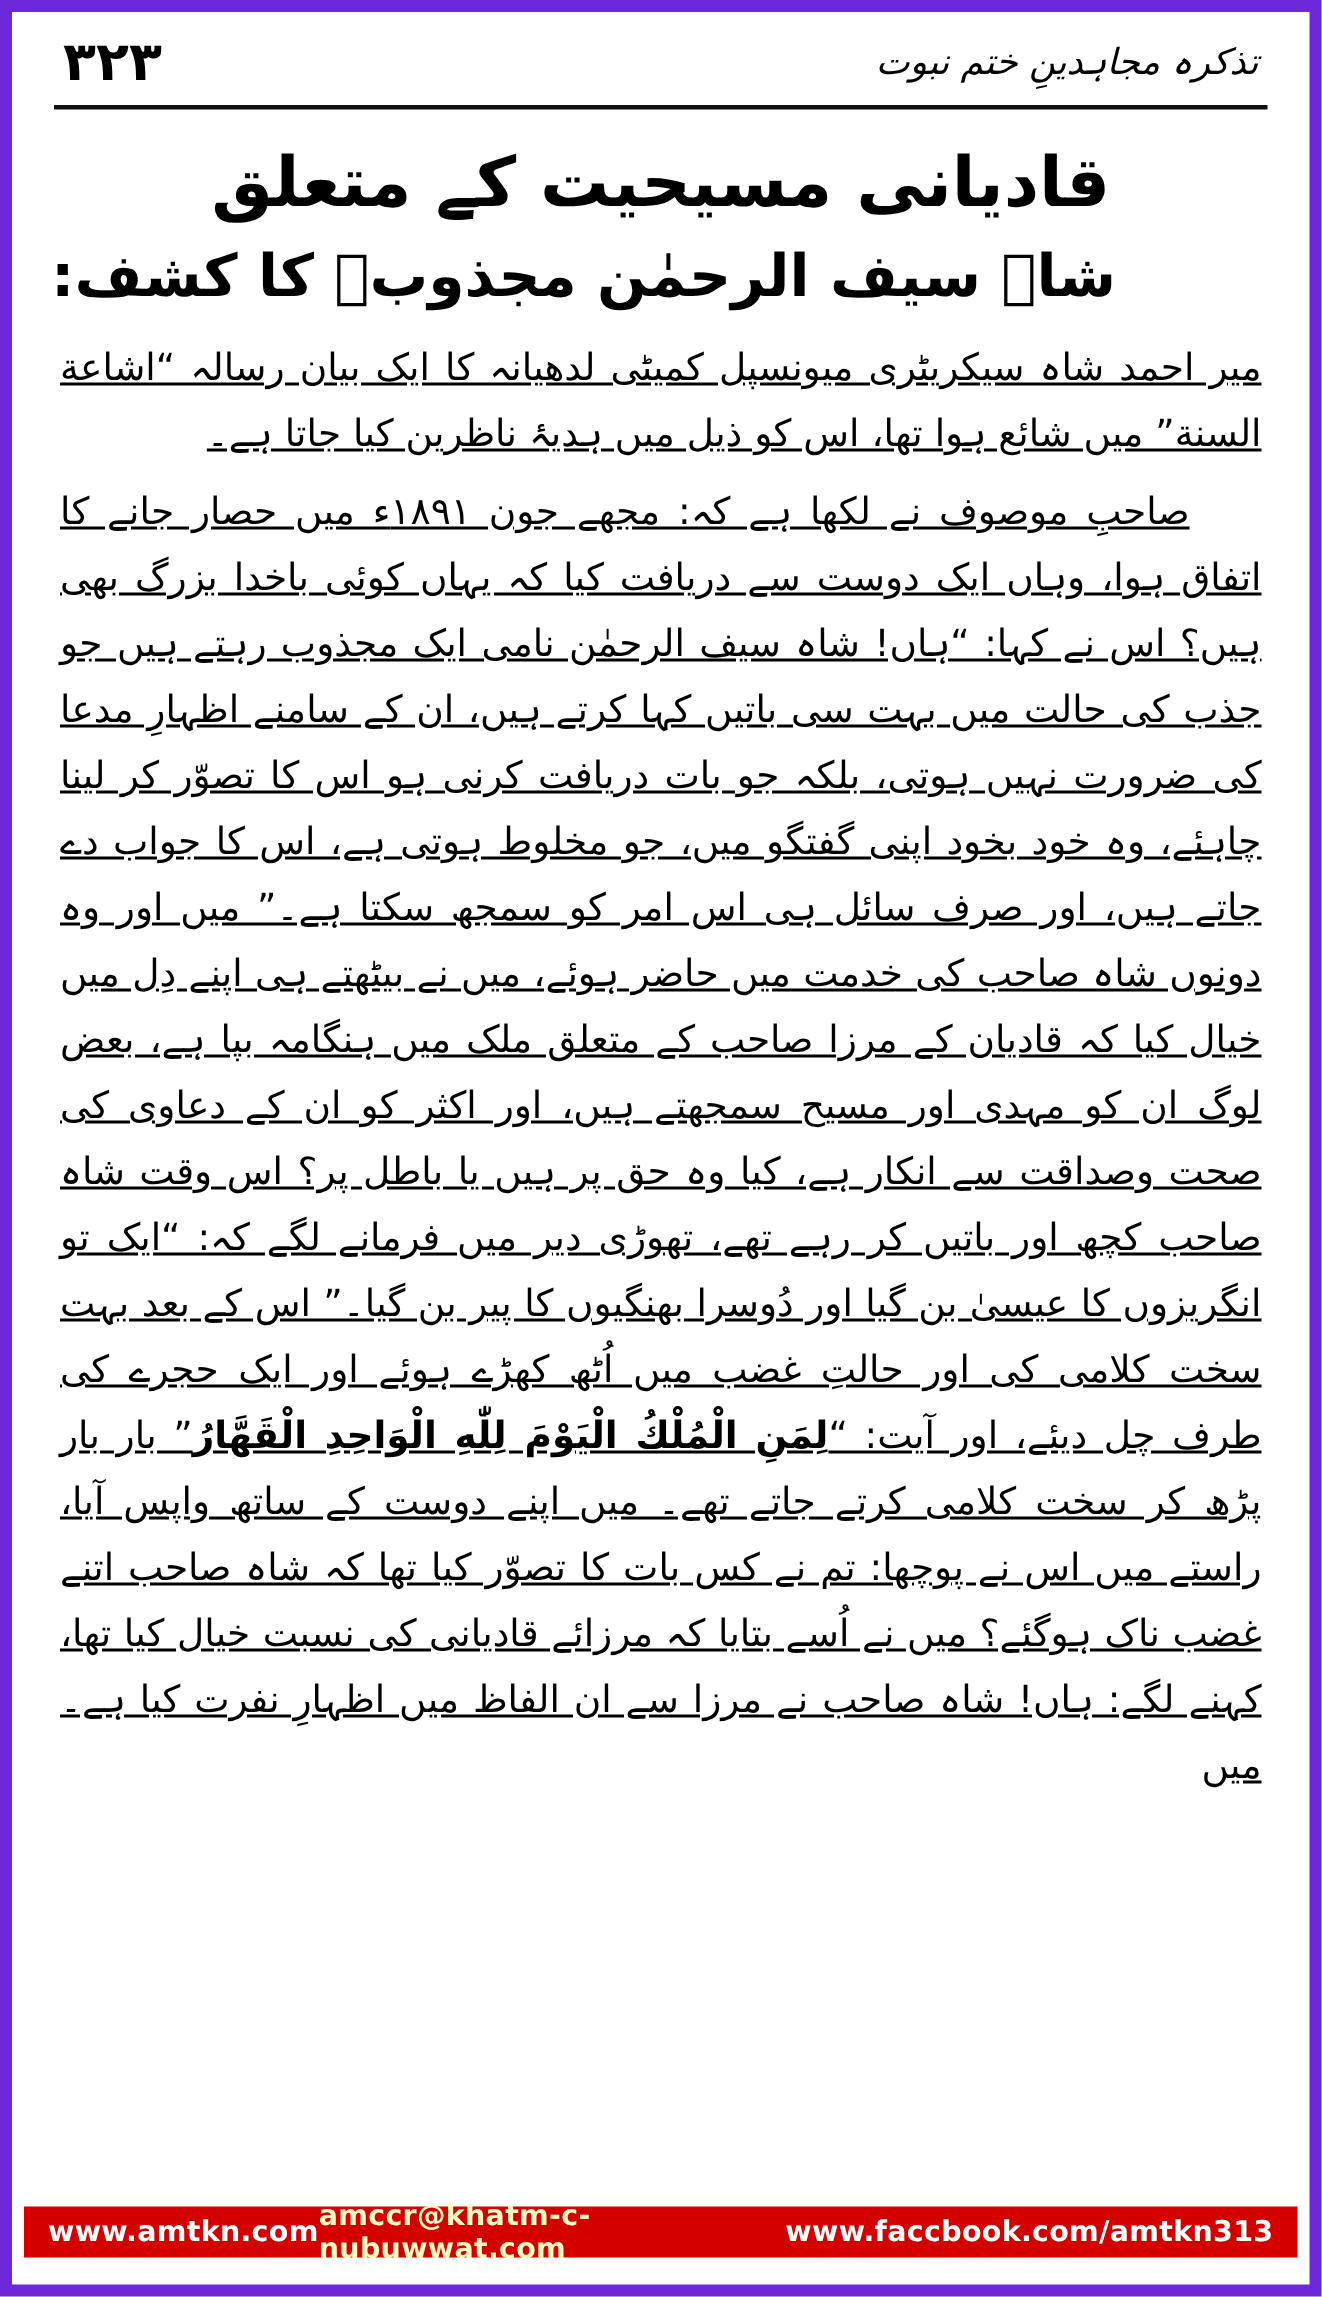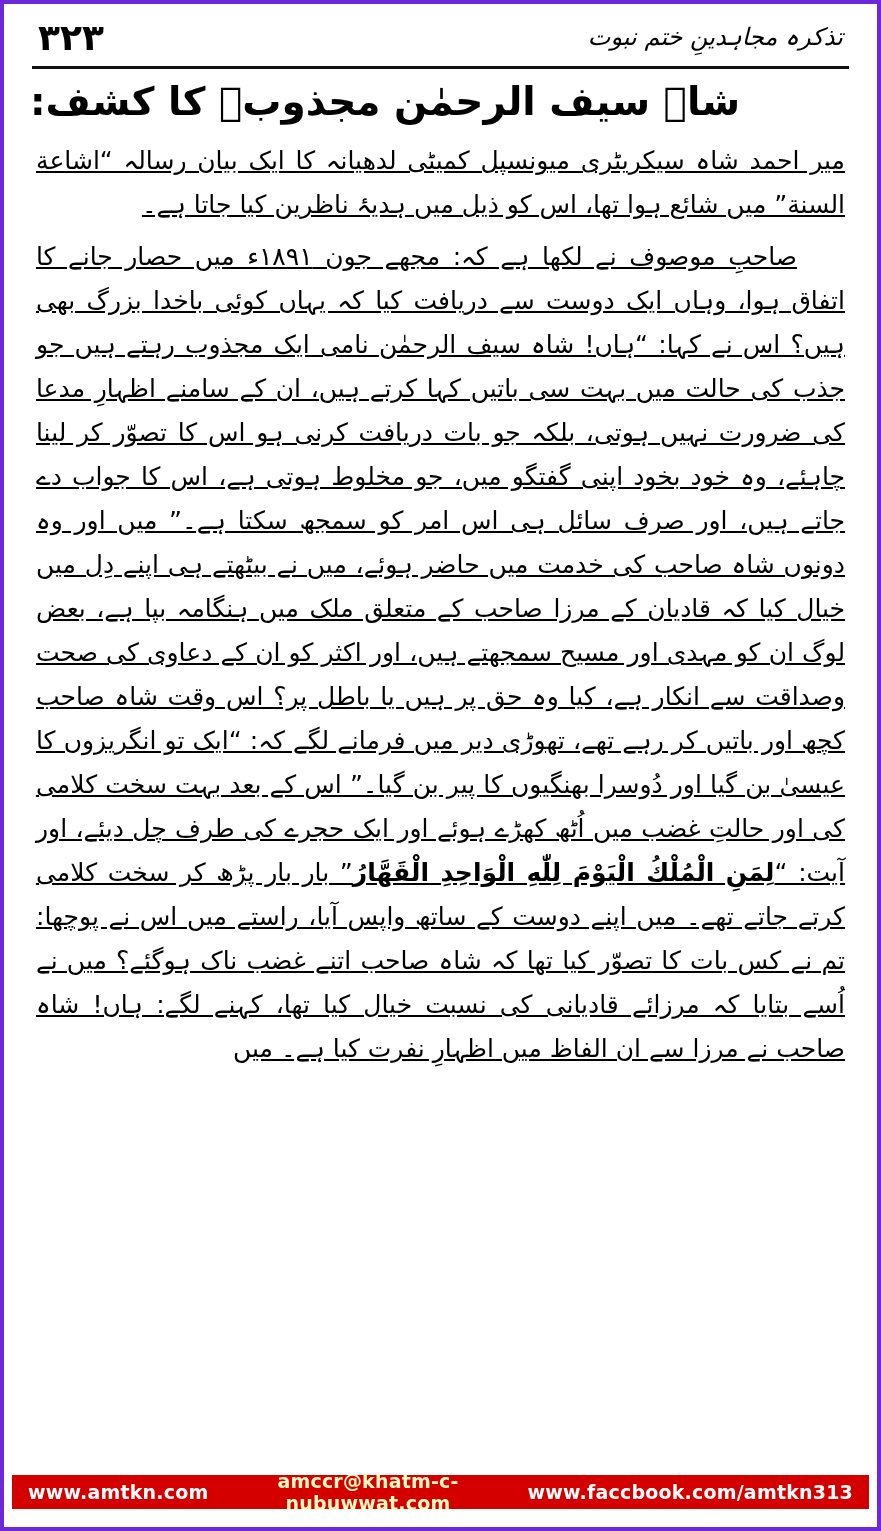--- a/index.html
+++ b/index.html
@@ -6,21 +6,21 @@
   html, body {
     margin: 0; padding: 0;
     width: 881px; height: 1531px;
     overflow: hidden;
     background: #ffffff;
     font-family: "DejaVu Sans", sans-serif;
     color: #000000;
   }
   .page {
     position: absolute; inset: 0;
-    border: 4px solid #6d28d9;
+    border: 8px solid #6d28d9;
     padding: 12px 26px 0 26px;
     display: flex; flex-direction: column;
     direction: rtl;
     background: #ffffff;
   }
   .header {
     direction: ltr;
     display: flex; justify-content: space-between; align-items: center;
     padding: 2px 8px 8px 8px;
   }
@@ -61,35 +61,36 @@
     left: 8px; right: 8px; bottom: 18px;
     height: 34px;
     background: #d40000;
     direction: ltr;
     display: flex; align-items: center; justify-content: space-between;
     padding: 0 16px;
     font-weight: bold;
     font-size: 19px;
     letter-spacing: 0.2px;
   }
-  .flink { color: #ffffff; text-decoration: none; cursor: pointer; text-align: center; }
+  .flink { color: #ffffff; text-decoration: none; cursor: pointer; }
   .flink.email { color: #fef9c3; }
 </style>
 </head>
 <body>
 
 <div class="page">
 
   <header class="header">
     <div class="page-number">۳۲۳</div>
     <div class="book-title">تذکرہ مجاہدینِ ختم نبوت</div>
   </header>
 
   <div class="rule"></div>
 
+  <h1 class="h1">قادیانی مسیحیت کے متعلق</h1>
 
   <h2 class="h2">شاہ سیف الرحمٰن مجذوبؒ کا کشف:</h2>
 
   <div class="body">
     <p class="p">میر احمد شاہ سیکریٹری میونسپل کمیٹی لدھیانہ کا ایک بیان رسالہ “اشاعة السنة” میں شائع ہوا تھا، اس کو ذیل میں ہدیۂ ناظرین کیا جاتا ہے۔</p>
     <p class="p indent"><span>صاحبِ موصوف نے لکھا ہے کہ: مجھے جون ۱۸۹۱ء میں حصار جانے کا اتفاق ہوا، وہاں ایک دوست سے دریافت کیا کہ یہاں کوئی باخدا بزرگ بھی ہیں؟ اس نے کہا: “ہاں! شاہ سیف الرحمٰن نامی ایک مجذوب رہتے ہیں جو جذب کی حالت میں بہت سی باتیں کہا کرتے ہیں، ان کے سامنے اظہارِ مدعا کی ضرورت نہیں ہوتی، بلکہ جو بات دریافت کرنی ہو اس کا تصوّر کر لینا چاہئے، وہ خود بخود اپنی گفتگو میں، جو مخلوط ہوتی ہے، اس کا جواب دے جاتے ہیں، اور صرف سائل ہی اس امر کو سمجھ سکتا ہے۔” میں اور وہ دونوں شاہ صاحب کی خدمت میں حاضر ہوئے، میں نے بیٹھتے ہی اپنے دِل میں خیال کیا کہ قادیان کے مرزا صاحب کے متعلق ملک میں ہنگامہ بپا ہے، بعض لوگ ان کو مہدی اور مسیح سمجھتے ہیں، اور اکثر کو ان کے دعاوی کی صحت وصداقت سے انکار ہے، کیا وہ حق پر ہیں یا باطل پر؟ اس وقت شاہ صاحب کچھ اور باتیں کر رہے تھے، تھوڑی دیر میں فرمانے لگے کہ: “ایک تو انگریزوں کا عیسیٰ بن گیا اور دُوسرا بھنگیوں کا پیر بن گیا۔” اس کے بعد بہت سخت کلامی کی اور حالتِ غضب میں اُٹھ کھڑے ہوئے اور ایک حجرے کی طرف چل دیئے، اور آیت: “</span><span class="verse">لِمَنِ الْمُلْكُ الْيَوْمَ لِلّٰهِ الْوَاحِدِ الْقَهَّارُ</span><span>” بار بار پڑھ کر سخت کلامی کرتے جاتے تھے۔ میں اپنے دوست کے ساتھ واپس آیا، راستے میں اس نے پوچھا: تم نے کس بات کا تصوّر کیا تھا کہ شاہ صاحب اتنے غضب ناک ہوگئے؟ میں نے اُسے بتایا کہ مرزائے قادیانی کی نسبت خیال کیا تھا، کہنے لگے: ہاں! شاہ صاحب نے مرزا سے ان الفاظ میں اظہارِ نفرت کیا ہے۔ میں</span></p>
   </div>
 
   <footer class="footer">
     <a class="flink">www.amtkn.com</a>

